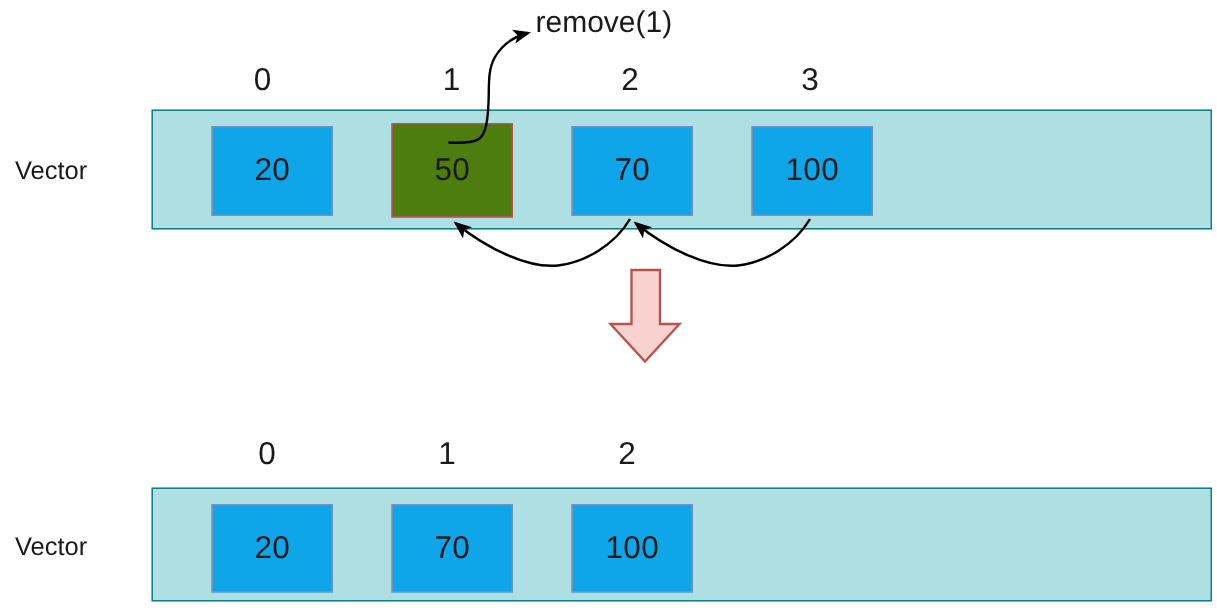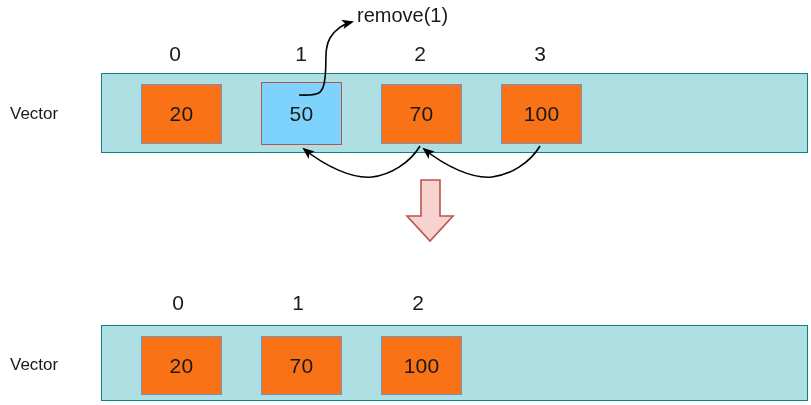--- a/index.html
+++ b/index.html
@@ -20,31 +20,31 @@
   }
   .vector-container {
     position: absolute;
     box-sizing: border-box;
     background: #AEE0E3;
     border: 1px solid #0E8088;
   }
   .cell {
     position: absolute;
     box-sizing: border-box;
-    background: #f97316;
+    background: #0ea5e9;
     border: 1px solid #7791BF;
     display: flex;
     align-items: center;
     justify-content: center;
     font-size: 21px;
     color: #1A1A1A;
     letter-spacing: 0.2px;
   }
   .cell.removed {
-    background: #7dd3fc;
+    background: #4d7c0f;
     border: 1.6px solid #B85450;
   }
   .index-label {
     position: absolute;
     font-size: 21px;
     color: #1A1A1A;
     text-align: center;
     width: 40px;
   }
   .row-label {

